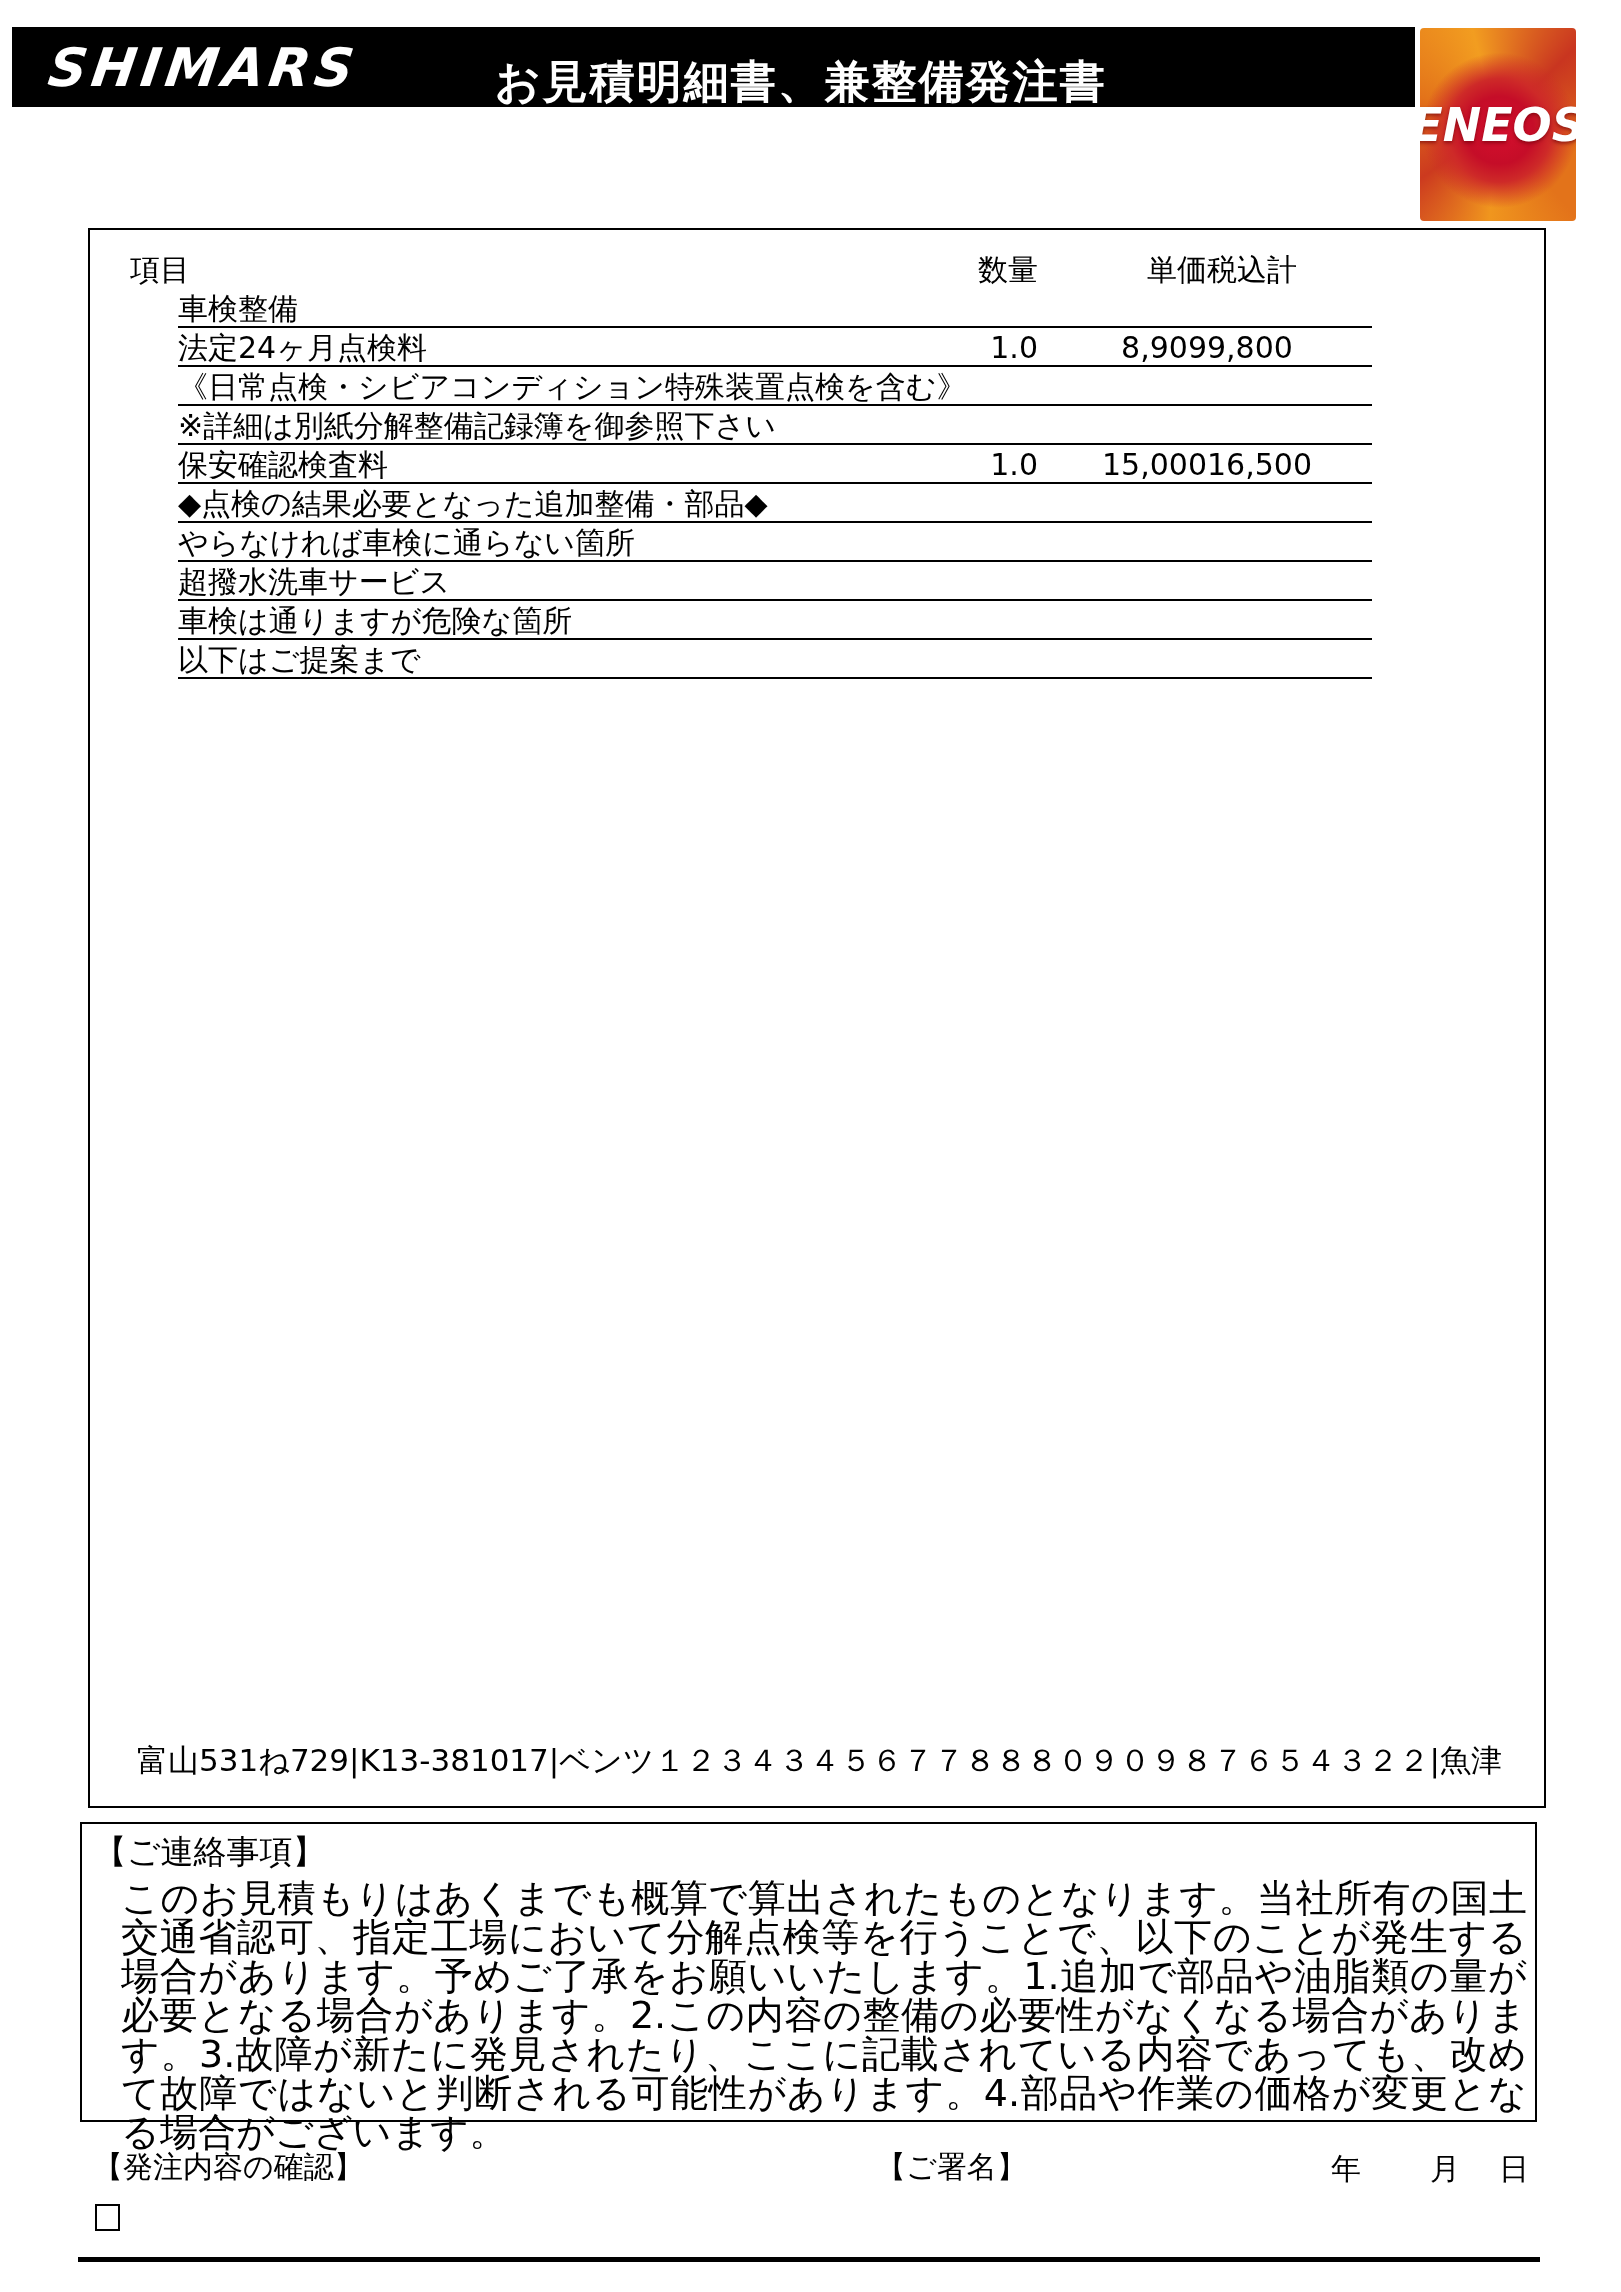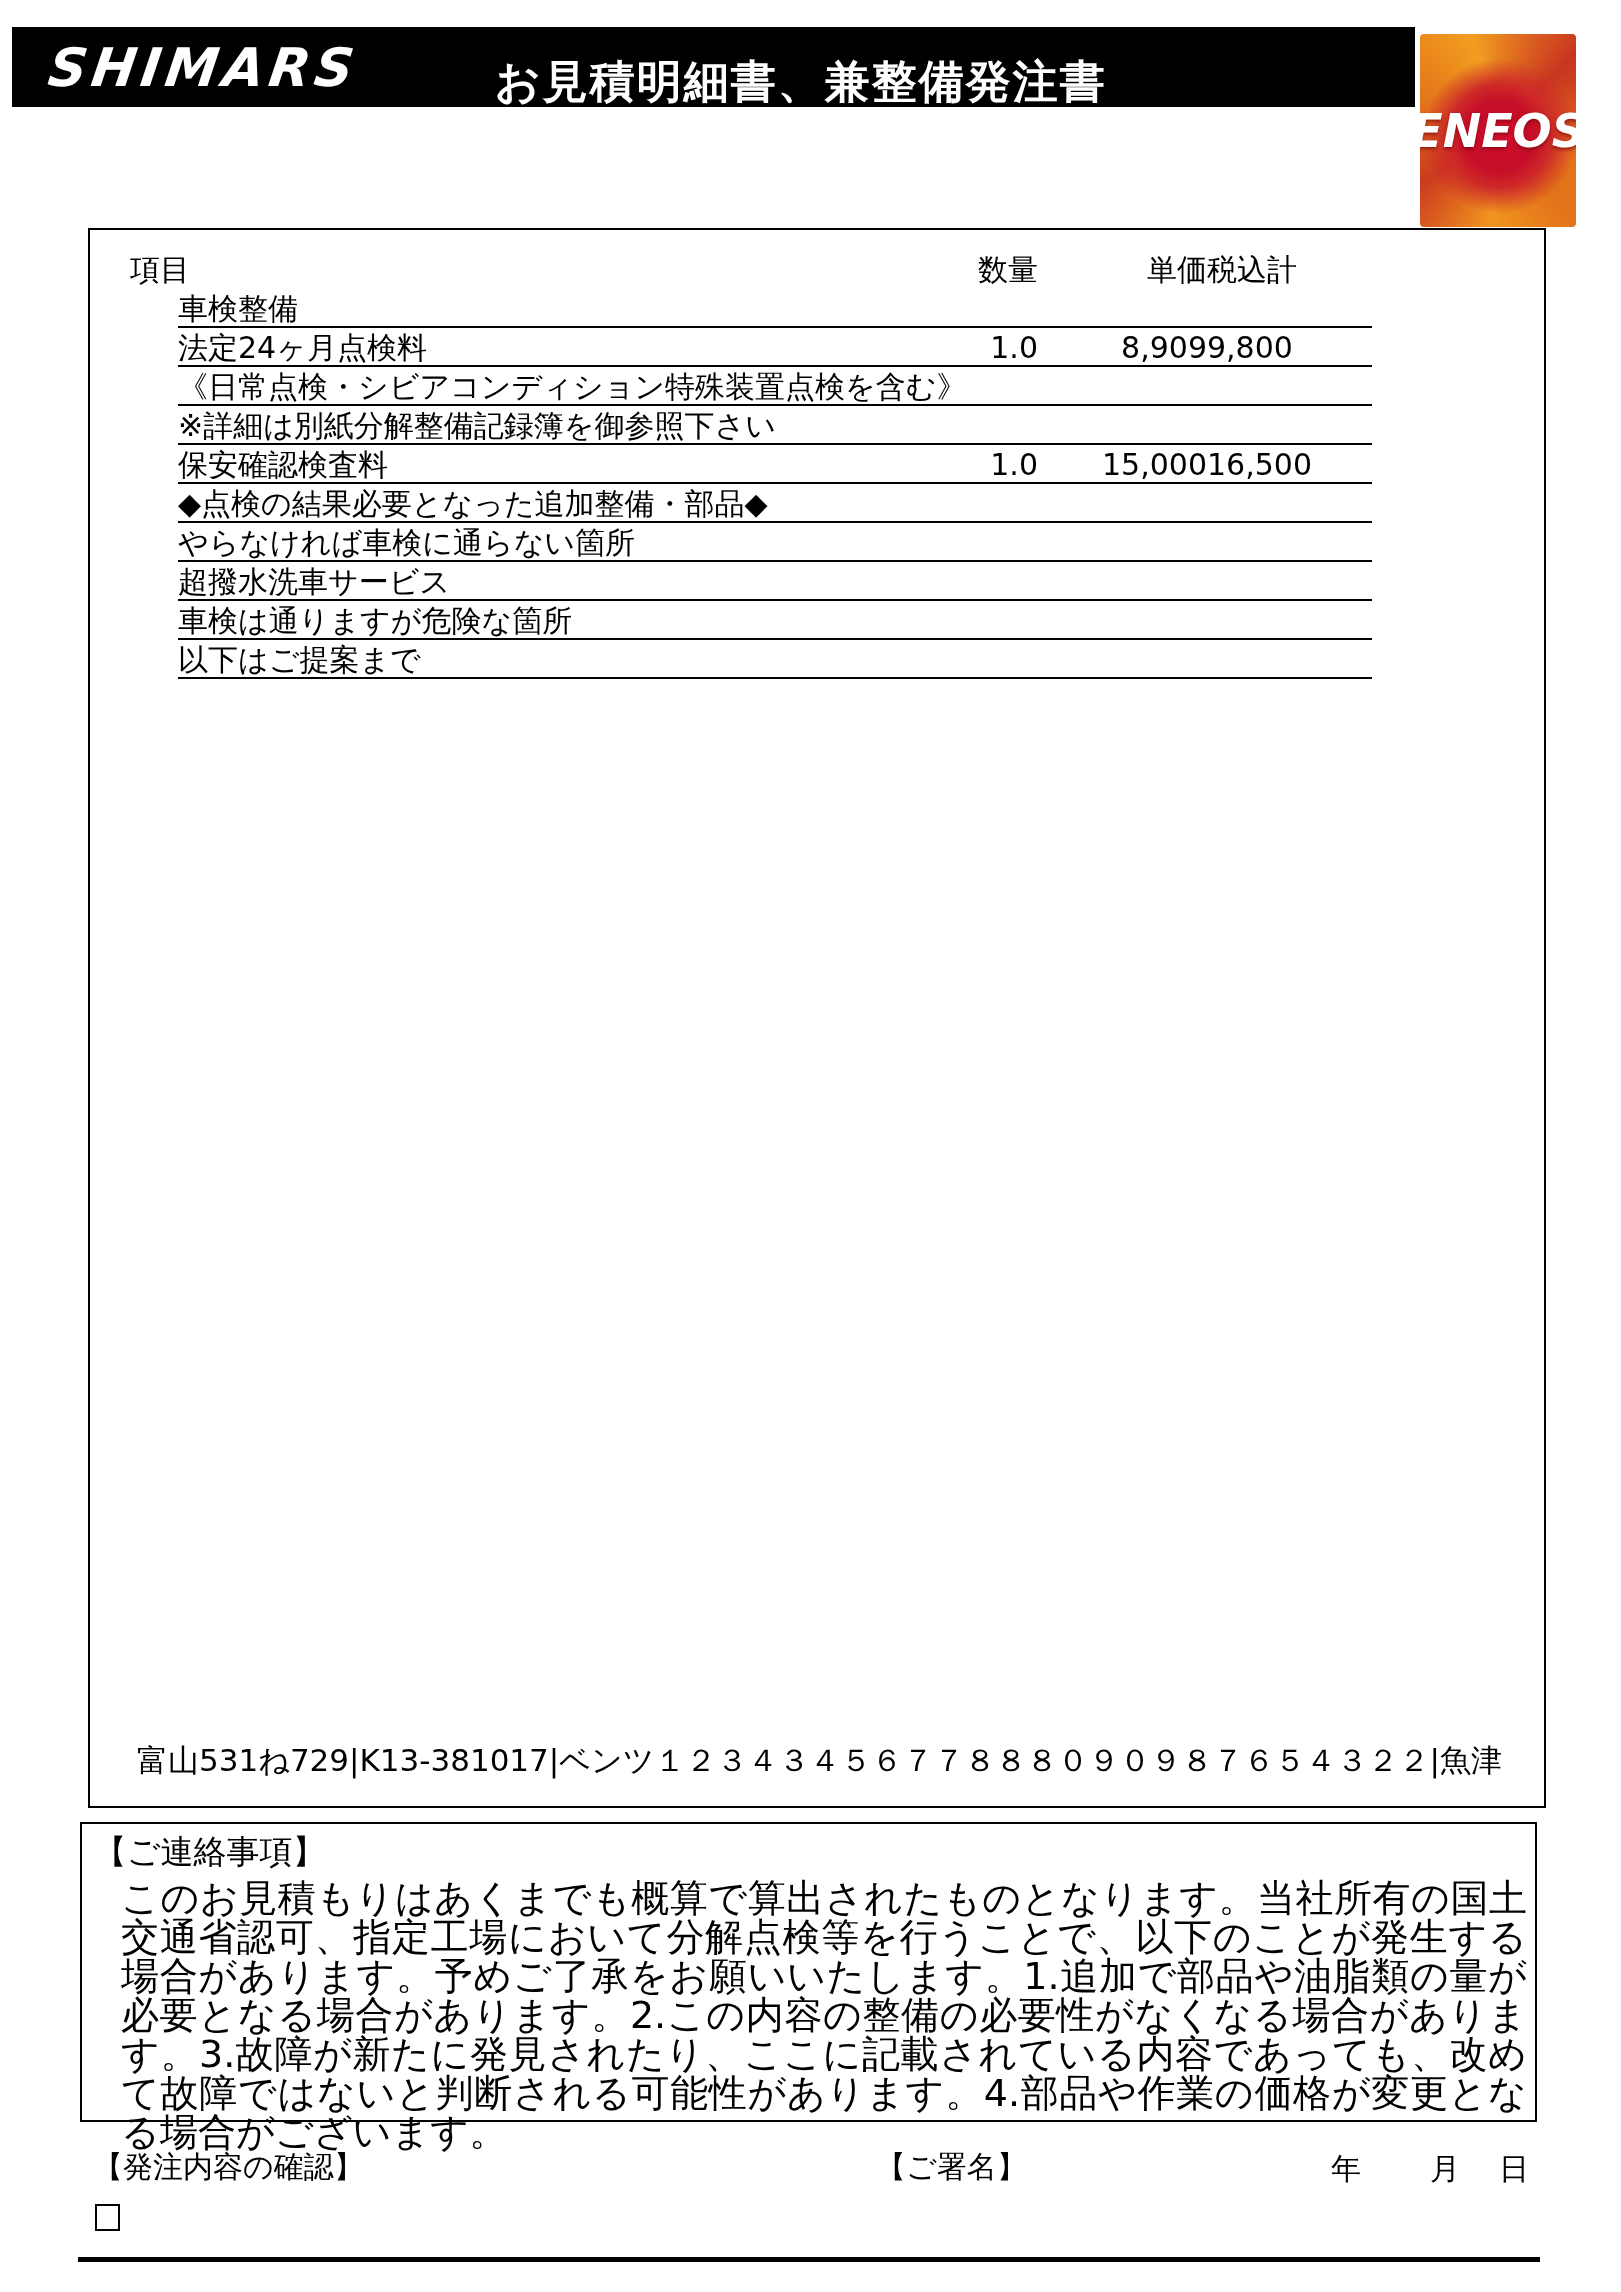--- a/index.html
+++ b/index.html
@@ -8,21 +8,21 @@
   .page { position:relative; width:1621px; height:2293px; background:#fff; overflow:hidden; }
 
   
   .topbar { position:absolute; left:11.8px; top:27.4px; width:1403px; height:80px; background:#000; }
   .brand { position:absolute; left:37px; top:9.8px; color:#fff; font-size:53px; font-weight:900;
            font-style:italic; letter-spacing:4.9px; transform:skewX(-8deg); line-height:61px; }
   .doc-title { position:absolute; left:483px; top:30px; color:#fff; font-size:45px;
                font-weight:bold; letter-spacing:2px; line-height:49px; white-space:nowrap; }
 
   
-  .eneos { position:absolute; left:1420px; top:34px; width:156px; height:193px; border-radius:4px;
+  .eneos { position:absolute; left:1420px; top:28px; width:156px; height:193px; border-radius:4px;
            display:flex; align-items:center; justify-content:center; overflow:hidden;
            background:
              radial-gradient(circle at 51% 53%, #d60f2e 0%, #c50d28 26%, #ce2a28 40%, rgba(210,70,30,0) 60%),
              conic-gradient(from 140deg at 50% 50%, #e3731a 0deg, #f0961e 45deg, #cc3a1f 95deg,
                             #e3731a 150deg, #f29d20 205deg, #c93520 265deg, #e3731a 330deg, #e3731a 360deg); }
   .eneos-text { color:#fff; font-size:46px; font-weight:900; font-style:italic; letter-spacing:0px;
                 text-shadow:0 2px 3.9px rgba(110,0,10,.65); }
 
   
   .main-box { position:absolute; left:88px; top:228px; width:1458px; height:1580px;

